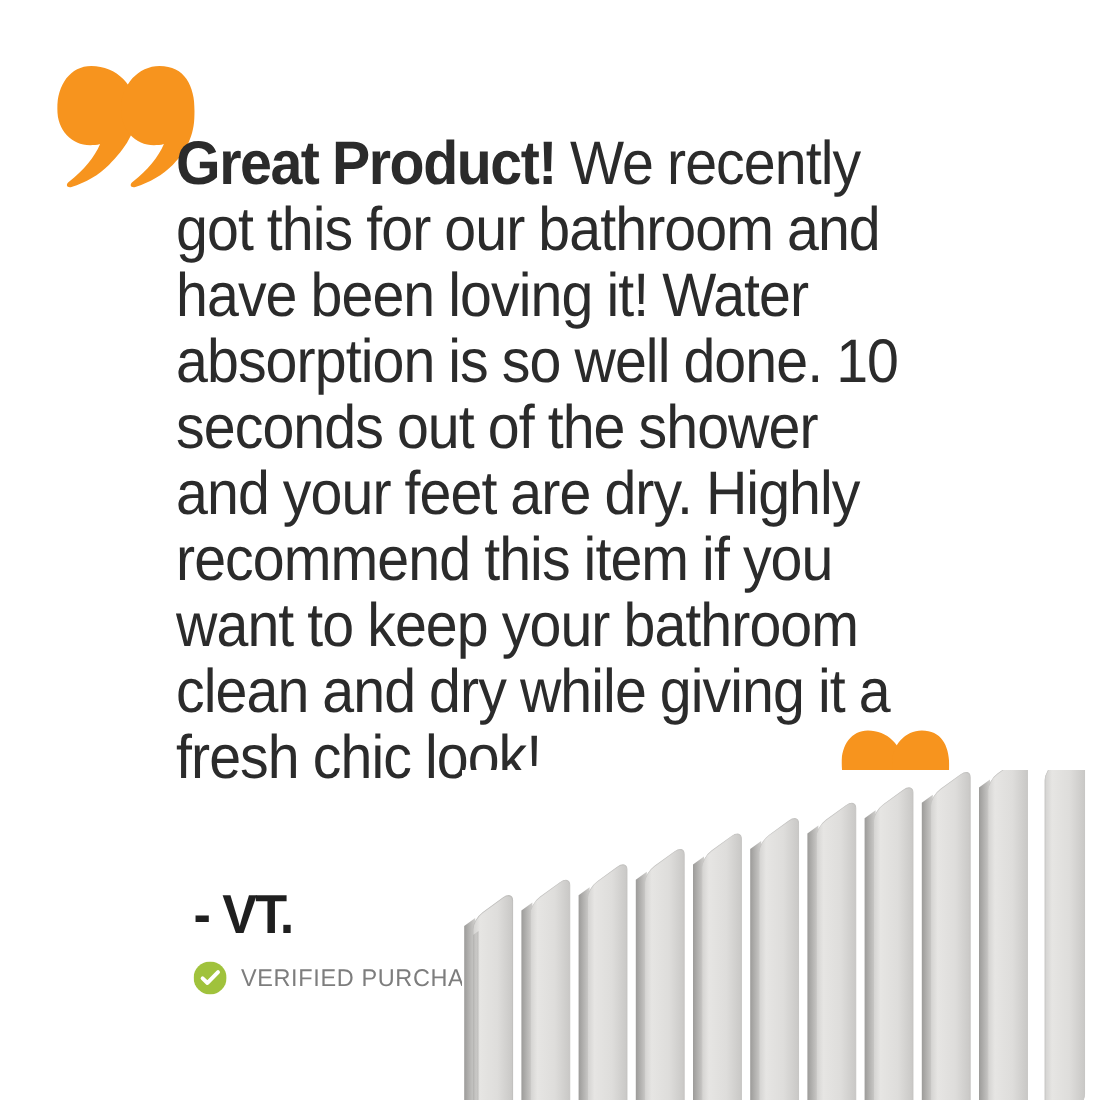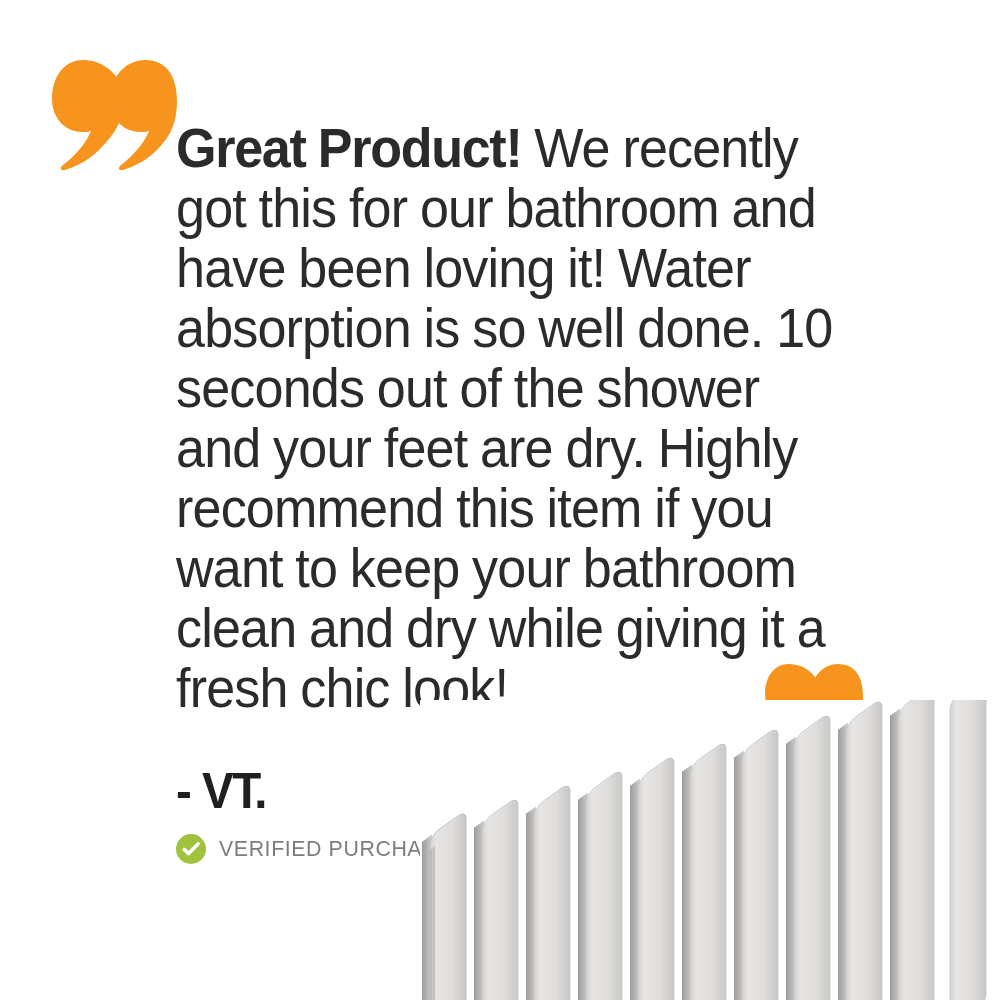--- a/index.html
+++ b/index.html
@@ -34,21 +34,21 @@
   .quote-close {
     left: 765px;
     top: 662px;
     width: 98px;
     height: 90px;
   }
 
   
   .review-body {
     position: absolute;
-    left: 176px;
+    left: 160px;
     top: 118px;
     width: 730px;
   }
   .review-text {
     margin: 0;
     color: #2b2b2b;
     font-family: "Liberation Sans", sans-serif;
     font-size: 56px;
     line-height: 60px;
     letter-spacing: -0.9px;
@@ -59,21 +59,21 @@
   }
   .review-title {
     font-weight: bold;
     letter-spacing: -1.4px;
   }
 
   
   .attribution {
     position: absolute;
     left: 176px;
-    top: 764px;
+    top: 804px;
   }
   .author-name {
     margin: 0;
     font-family: "Liberation Sans", sans-serif;
     font-weight: bold;
     font-size: 50px;
     line-height: 54px;
     letter-spacing: -1.6px;
     color: #1f1f1f;
     transform: scaleX(0.95);

